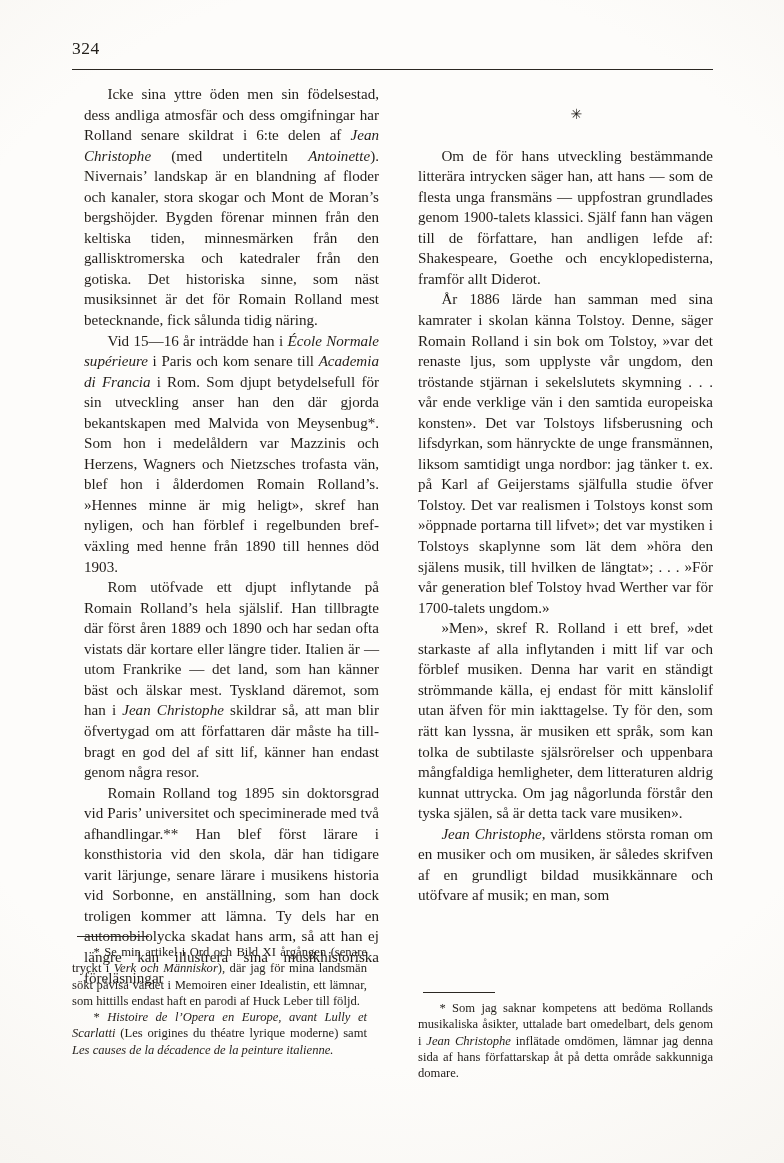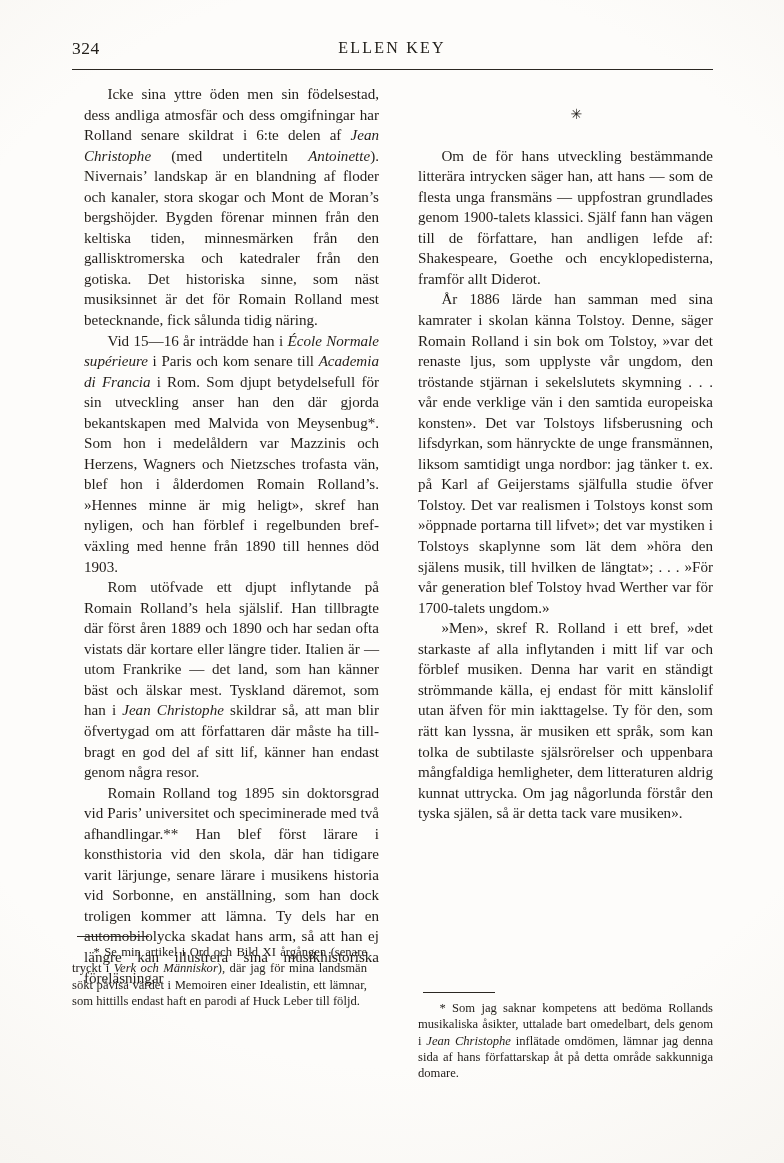--- a/index.html
+++ b/index.html
@@ -132,21 +132,20 @@
   .star { font-size: 12.6px; }
 </style>
 </head>
 <body>
 
 <div class="page">
   <div class="paper-tint"></div>
 
   <div class="runhead">
     <span class="folio">324</span>
-    <span class="runtitle">ELLEN KEY</span>
   </div>
   <div class="rule"></div>
 
   <div class="cols">
 
     <div class="col col-left">
       <div class="body-text" id="left-body">
           <p><span>Icke sina yttre öden men sin födelse­stad, dess andliga atmosfär och dess om­gifningar har Rolland senare skildrat i 6:te delen af </span><span class="it">Jean Christophe</span><span> (med undertiteln </span><span class="it">Antoinette</span><span>). Nivernais’ landskap är en bland­ning af floder och kanaler, stora skogar och Mont de Moran’s bergshöjder. Bygden förenar minnen från den keltiska tiden, minnesmärken från den gallisktromerska och katedraler från den gotiska. Det his­toriska sinne, som näst musiksinnet är det för Romain Rolland mest betecknande, fick sålunda tidig näring.</span></p>
           <p><span>Vid 15—16 år inträdde han i </span><span class="it">École Normale supérieure</span><span> i Paris och kom senare till </span><span class="it">Academia di Francia</span><span> i Rom. Som djupt betydelsefull för sin utveckling anser han den där gjorda bekantskapen med Malvida von Meysenbug*. Som hon i medelåldern var Mazzinis och Herzens, Wagners och Nietzsches trofasta vän, blef hon i ålderdomen Romain Rolland’s. »Hennes minne är mig heligt», skref han nyligen, och han förblef i regelbunden bref­växling med henne från 1890 till hennes död 1903.</span></p>
           <p><span>Rom utöfvade ett djupt inflytande på Romain Rolland’s hela själslif. Han till­bragte där först åren 1889 och 1890 och har sedan ofta vistats där kortare eller längre tider. Italien är — utom Frankrike — det land, som han känner bäst och älskar mest. Tyskland däremot, som han i </span><span class="it">Jean Christophe</span><span> skildrar så, att man blir öfver­tygad om att författaren där måste ha till­bragt en god del af sitt lif, känner han endast genom några resor.</span></p>
@@ -155,29 +154,31 @@
     </div>
 
     <div class="col col-right">
       <div class="body-text" id="right-body">
           <div class="blankline"></div>
           <p class="sep">✳</p>
           <div class="blankline"></div>
           <p><span>Om de för hans utveckling bestämmande litterära intrycken säger han, att hans — som de flesta unga fransmäns — uppfostran grundlades genom 1900-talets klassici. Själf fann han vägen till de författare, han andligen lefde af: Shakespeare, Goethe och encyklopedisterna, framför allt Diderot.</span></p>
           <p><span>År 1886 lärde han samman med sina kamrater i skolan känna Tolstoy. Denne, säger Romain Rolland i sin bok om Tol­stoy, »var det renaste ljus, som upplyste vår ungdom, den tröstande stjärnan i sekel­slutets skymning . . . vår ende verklige vän i den samtida europeiska konsten». Det var Tolstoys lifsberusning och lifsdyrkan, som hänryckte de unge fransmännen, lik­som samtidigt unga nordbor: jag tänker t. ex. på Karl af Geijerstams själfulla studie öfver Tolstoy. Det var realismen i Tol­stoys konst som »öppnade portarna till lifvet»; det var mystiken i Tolstoys skap­lynne som lät dem »höra den själens musik, till hvilken de längtat»; . . . »För vår generation blef Tolstoy hvad Werther var för 1700-talets ungdom.»</span></p>
           <p><span>»Men», skref R. Rolland i ett bref, »det starkaste af alla inflytanden i mitt lif var och förblef musiken. Denna har varit en ständigt strömmande källa, ej en­dast för mitt känslolif utan äfven för min iakttagelse. Ty för den, som rätt kan lyssna, är musiken ett språk, som kan tolka de subtilaste själsrörelser och uppenbara mång­faldiga hemligheter, dem litteraturen aldrig kunnat uttrycka. Om jag någorlunda för­står den tyska själen, så är detta tack vare musiken».</span></p>
+          <p><span class="it">Jean Christophe</span><span>, världens största roman om en musiker och om musiken, är således skrifven af en grundligt bildad musikkän­nare och utöfvare af musik; en man, som</span></p>
         </div>
     </div>
 
   </div>
 
   <div class="footnote-block fn-left">
     <div class="fn-rule"></div>
     <div class="footnote-text" id="left-footnotes">
         <p><span class="star">*</span><span> Se min artikel i Ord och Bild XI årgången (senare tryckt i </span><span class="it">Verk och Människor</span><span>), där jag för mina landsmän sökt påvisa värdet i Memoiren einer Idealistin, ett lämnar, som hittills endast haft en parodi af Huck Leber till följd.</span></p>
+        <p><span class="star">*</span><span> </span><span class="it">Histoire de l’Opera en Europe, avant Lully et Scarlatti</span><span> (Les origines du théatre lyrique moderne) samt </span><span class="it">Les causes de la décadence de la peinture ita­lienne.</span></p>
       </div>
   </div>
 
   <div class="footnote-block fn-right">
     <div class="fn-rule"></div>
     <div class="footnote-text" id="right-footnotes">
         <p><span class="star">*</span><span> Som jag saknar kompetens att bedöma Rollands musikaliska åsikter, uttalade bart omedel­bart, dels genom i </span><span class="it">Jean Christophe</span><span> inflätade om­dömen, lämnar jag denna sida af hans författarskap åt på detta område sakkunniga domare.</span></p>
       </div>
   </div>
 

